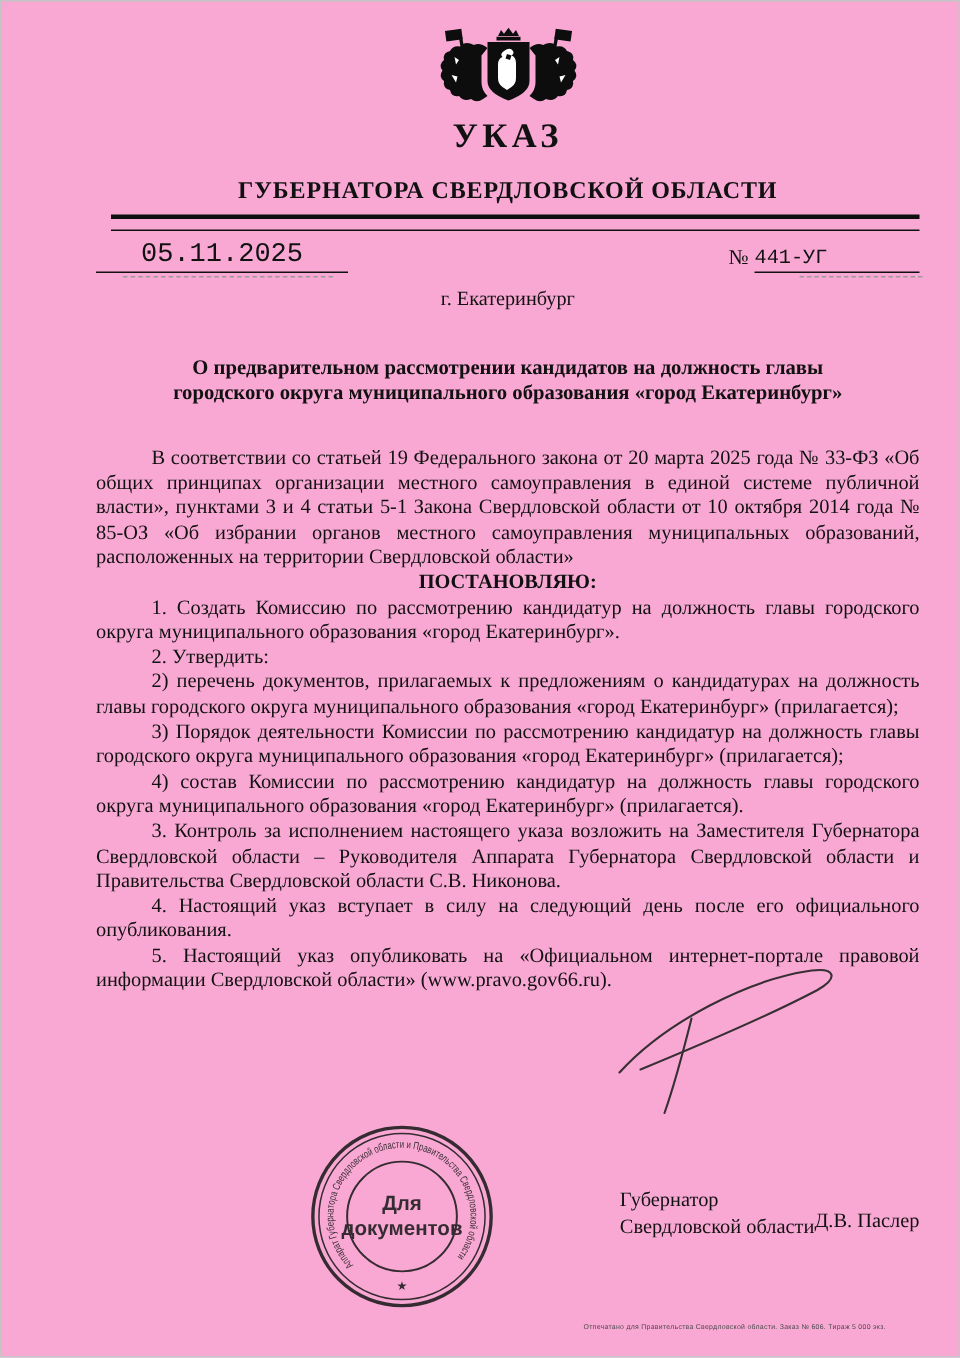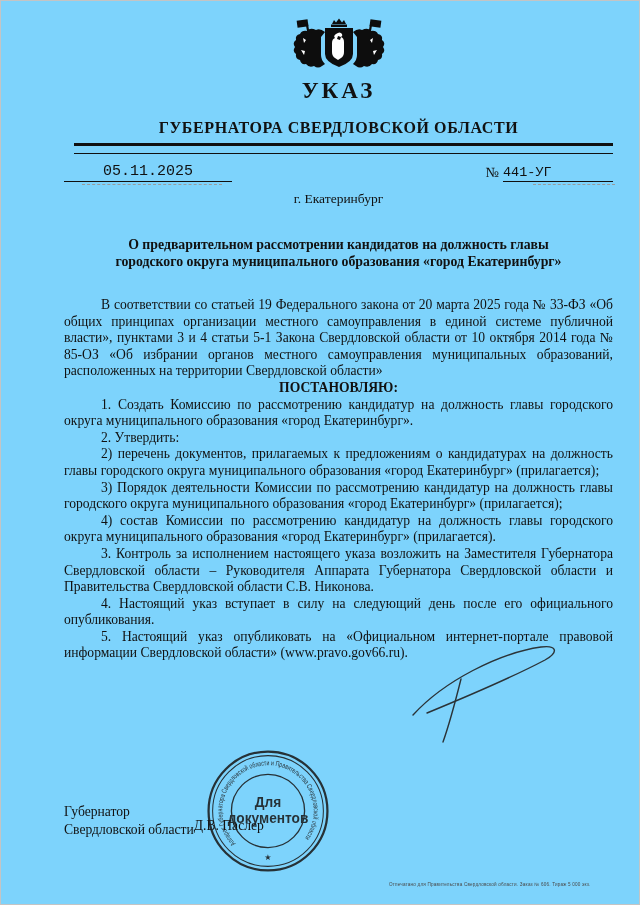--- a/index.html
+++ b/index.html
@@ -1,46 +1,46 @@
 <!DOCTYPE html>
 <html><head>
 <meta charset="utf-8">
 <style>
   html,body{margin:0;padding:0;background:#e9e9e9;}
   .page{
-    position:relative;width:640px;height:905px;background:#7dd3fc;
+    position:relative;width:640px;height:905px;background:#f9a8d4;
     border:1px solid #c4c4c4;box-sizing:border-box;overflow:hidden;
     font-family:"Liberation Serif", serif;color:#111;
   }
   .content{position:absolute;left:63px;top:0;width:549px;}
   
   .emblem-wrap{margin-top:17px;text-align:center;height:56px;}
   .doc-type{margin-top:4px;text-align:center;font-size:23px;font-weight:bold;letter-spacing:3px;line-height:26px;}
   .doc-issuer{margin-top:14px;text-align:center;font-size:16px;font-weight:bold;letter-spacing:0.6px;line-height:19px;}
   .double-rule{margin-top:6px;margin-left:10px;height:7px;border-top:3px solid #101010;border-bottom:1px solid #101010;}
   
   .req-row{display:flex;align-items:flex-end;margin-top:2px;height:26px;}
   .date-field{width:168px;border-bottom:1.5px solid #101010;text-align:center;
-    font-family:"Liberation Mono","DejaVu Sans Mono",monospace;font-size:15px;padding-bottom:1px;position:relative;}
+    font-family:"Liberation Mono","DejaVu Sans Mono",monospace;font-size:18px;padding-bottom:1px;position:relative;}
   .date-field::after{content:"";position:absolute;left:18px;right:10px;bottom:-4px;border-bottom:1px dashed #9a9a9a;}
   .req-spacer{flex:1;}
   .num-sign{font-size:14px;margin-right:4px;padding-bottom:1px;}
   .num-field{width:110px;border-bottom:1.5px solid #101010;text-align:left;
     font-family:"Liberation Mono","DejaVu Sans Mono",monospace;font-size:13.5px;padding-bottom:1px;position:relative;}
   .num-field::after{content:"";position:absolute;left:30px;right:-2px;bottom:-4px;border-bottom:1px dashed #9a9a9a;}
   .place{margin-top:9px;text-align:center;font-size:13.5px;}
   
   .doc-title{margin-top:29px;text-align:center;font-size:13.8px;font-weight:bold;line-height:17px;}
   .doc-title span{display:block;}
   
   .body-text{margin-top:27px;font-size:13.6px;line-height:16.6px;}
   .body-text p{margin:0;text-align:justify;text-indent:37px;}
   .body-text p.bold-flush{font-weight:bold;text-indent:0;text-align:center;}
   
-  .sig-row{position:absolute;left:63px;top:790px;width:549px;display:flex;justify-content:flex-start;font-size:13.6px;line-height:18px;margin-top:12px;}
+  .sig-row{position:absolute;left:63px;top:790px;width:549px;display:flex;justify-content:flex-end;font-size:13.6px;line-height:18px;}
   .sig-name{align-self:flex-start;margin-top:14px;}
   
   .stamp{position:absolute;left:204px;top:747px;width:126px;height:126px;opacity:0.88;}
   
   .scribble{position:absolute;left:398px;top:632px;width:185px;height:115px;pointer-events:none;}
   
   .fine-print{position:absolute;left:388px;top:881px;width:225px;font-size:4.6px;color:#4a4a4a;
     font-family:"Liberation Sans",sans-serif;letter-spacing:0.2px;white-space:nowrap;overflow:hidden;}
 </style>
 </head>

